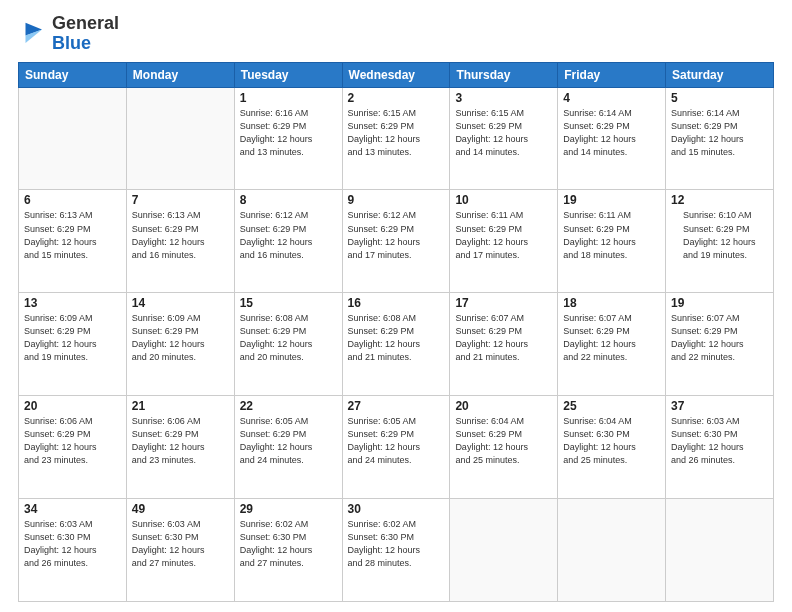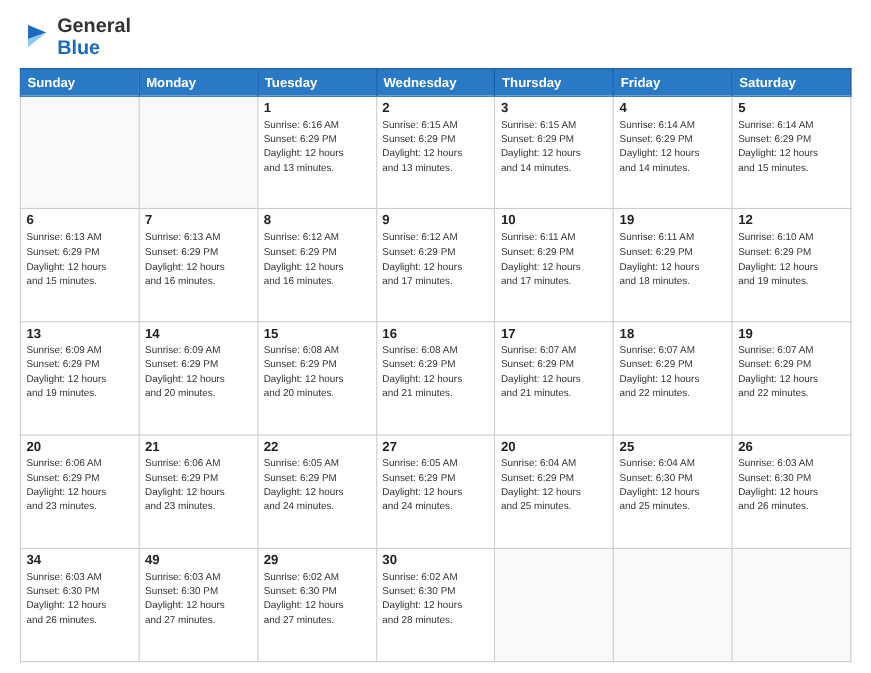--- a/index.html
+++ b/index.html
@@ -207,21 +207,21 @@
           </td>
           <td>
             <span class="day-num">19</span>
             <div class="day-info" style="white-space: pre-line;">Sunrise: 6:11 AM
 Sunset: 6:29 PM
 Daylight: 12 hours
 and 18 minutes.</div>
           </td>
           <td>
             <span class="day-num">12</span>
-            <div class="day-info" style="white-space: pre-line;">Sunrise: 6:10 AM
+            <div class="day-info" style="white-space: pre-line; margin-left: 12px;">Sunrise: 6:10 AM
 Sunset: 6:29 PM
 Daylight: 12 hours
 and 19 minutes.</div>
           </td>
         </tr>
         <tr>
           <td>
             <span class="day-num">13</span>
             <div class="day-info" style="white-space: pre-line;">Sunrise: 6:09 AM
 Sunset: 6:29 PM
@@ -308,21 +308,21 @@
 and 25 minutes.</div>
           </td>
           <td>
             <span class="day-num">25</span>
             <div class="day-info" style="white-space: pre-line;">Sunrise: 6:04 AM
 Sunset: 6:30 PM
 Daylight: 12 hours
 and 25 minutes.</div>
           </td>
           <td>
-            <span class="day-num">26</span>
+            <span class="day-num">37</span>
             <div class="day-info" style="white-space: pre-line;">Sunrise: 6:03 AM
 Sunset: 6:30 PM
 Daylight: 12 hours
 and 26 minutes.</div>
           </td>
         </tr>
         <tr>
           <td>
             <span class="day-num">34</span>
             <div class="day-info" style="white-space: pre-line;">Sunrise: 6:03 AM

